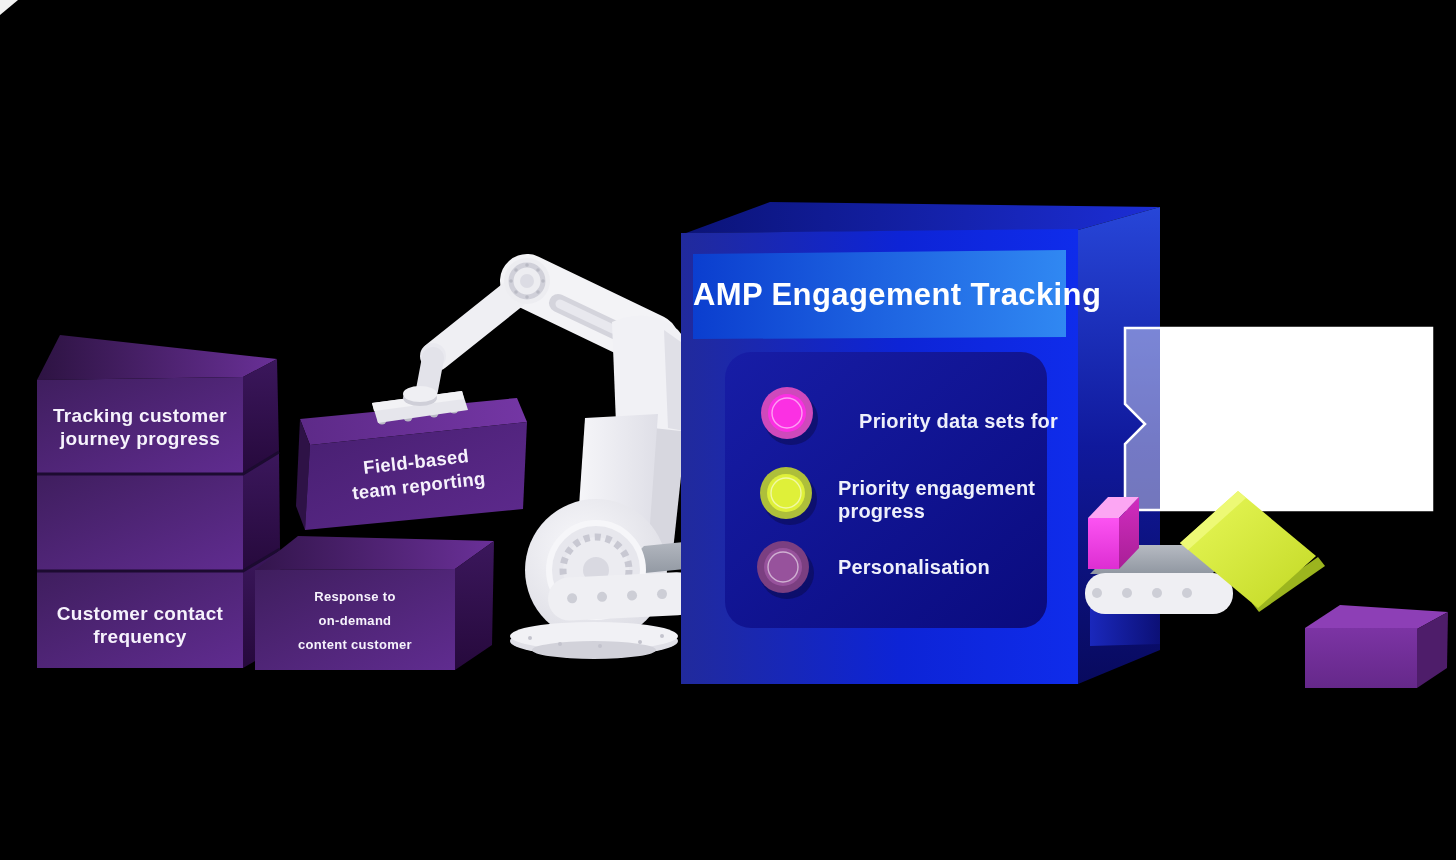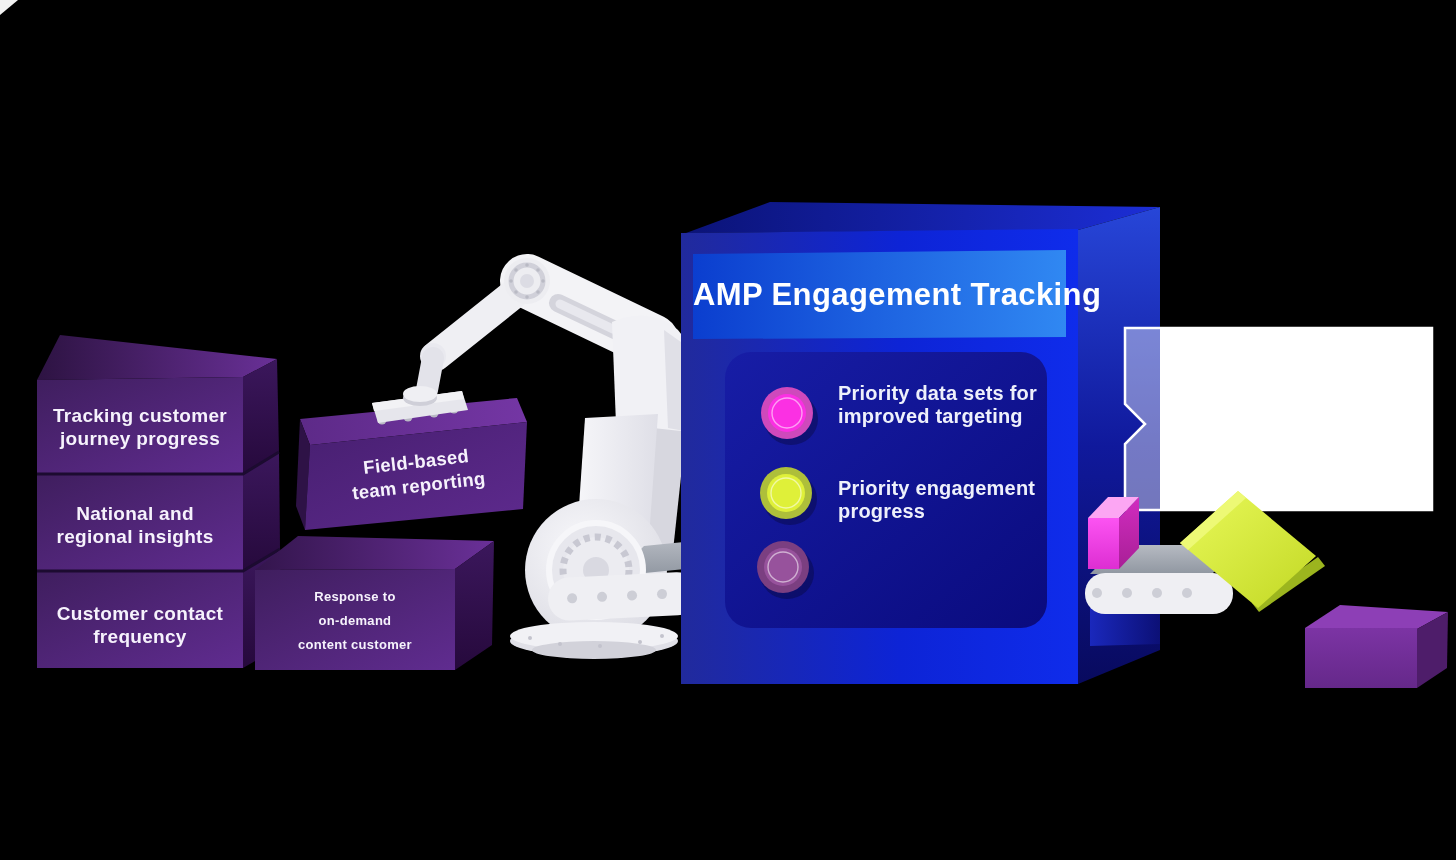--- a/index.html
+++ b/index.html
@@ -250,44 +250,43 @@
     <path d="M1305,628 L1340,605 L1448,612 L1417,629 Z" fill="#8d3fb6"></path>
     <path d="M1417,629 L1448,612 L1447,668 L1417,688 Z" fill="#4e1d6a"></path>
     <rect x="1305" y="628" width="112" height="60" fill="url(#gPurp)"></rect>
   </g>
 </svg>
 
 <div class="lbl stack-lbl" style="left:45px;top:404px;width:190px;">
   <div class="ln">Tracking customer</div>
   <div class="ln">journey progress</div>
 </div>
-<div class="lbl stack-lbl" style="left:40px;top:502px;width:190px;">
-  <div class="ln">National and</div>
-  <div class="ln">regional insights</div>
-</div>
 <div class="lbl stack-lbl" style="left:45px;top:602px;width:190px;text-align:center;">
   <div class="ln">Customer contact</div>
   <div class="ln">frequency</div>
 </div>
 
 <div class="lbl tilt-lbl" style="left:325px;top:450px;width:185px;">
   <div class="ln">Field-based</div>
   <div class="ln">team reporting</div>
 </div>
 
 <div class="lbl resp-lbl" style="left:265px;top:585px;width:180px;">
   <div class="ln">Response to</div>
   <div class="ln">on-demand</div>
   <div class="ln">content customer</div>
 </div>
 
 <div class="lbl machine-title" style="left:693px;top:252px;width:373px;height:99px;text-align:right;">AMP Engagement Tracking</div>
 
-<div class="item-text" style="top:382px;">
+<div class="item-text" style="top:410px;text-align:right;">
   <div class="ln">Priority data sets for</div>
-  <div class="ln">improved targeting</div>
 </div>
 <div class="item-text" style="top:477px;">
   <div class="ln">Priority engagement</div>
   <div class="ln">progress</div>
 </div>
+<div class="item-text" style="top:556px;">
+  <div class="ln">Personalisation</div>
+  <div class="ln"></div>
+</div>
 
 </div>
 
 </body></html>

